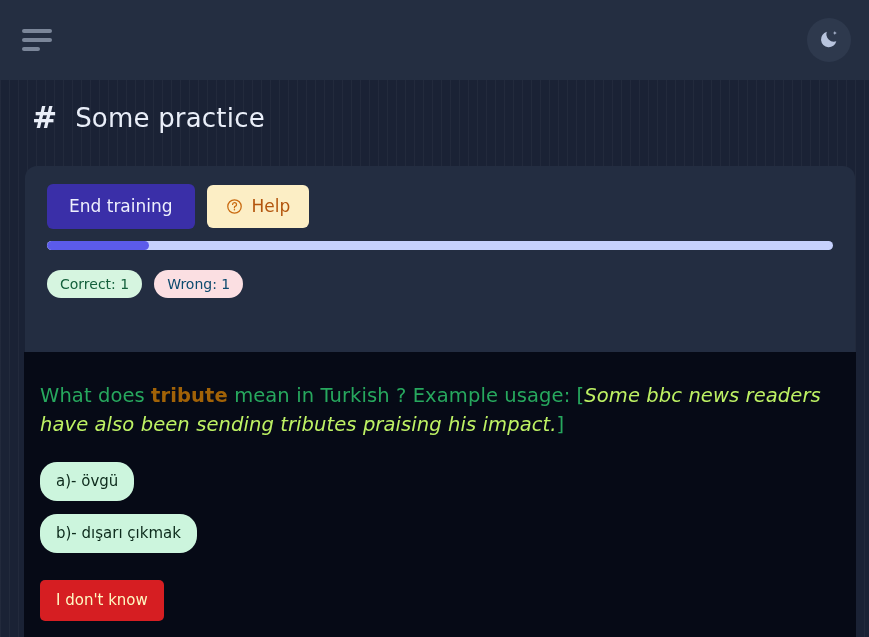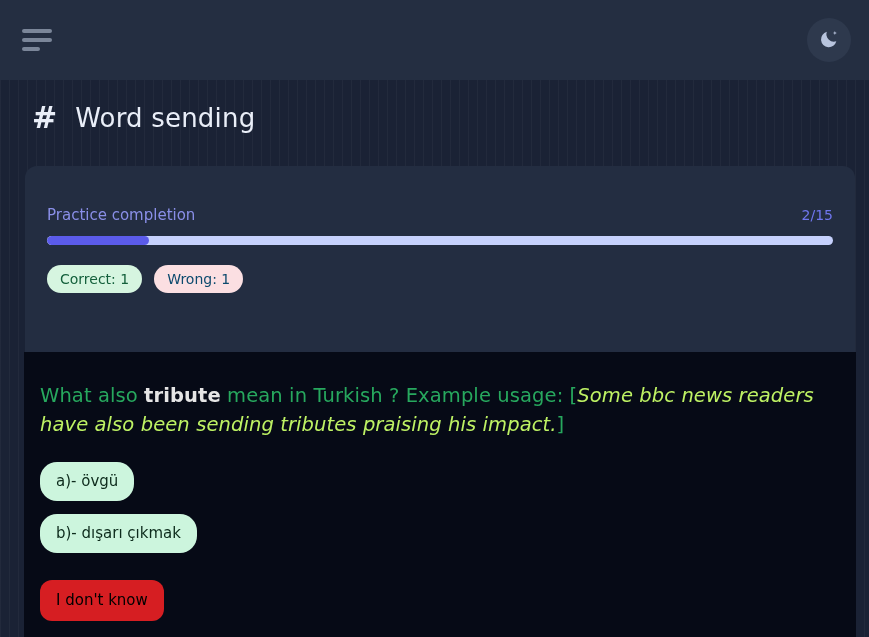--- a/index.html
+++ b/index.html
@@ -219,21 +219,21 @@
   }
 
   .question {
     font-size: 19.5px;
     line-height: 1.48;
     color: #27a85e;
     font-weight: 400;
     letter-spacing: 0.1px;
   }
   .q-word {
-    color: #e5e5e5;
+    color: #a16207;
     font-weight: 700;
   }
   .q-example {
     color: #bef264;
     font-weight: 400;
     font-style: italic;
     text-align: center;
   }
 
   .options {
@@ -253,23 +253,23 @@
     font-family: inherit;
     font-size: 15px;
     line-height: 1;
     cursor: pointer;
     text-align: left;
   }
 
   .btn-dont-know {
     margin-top: 14px;
     background: #d61e22;
-    color: #000000;
+    color: #fef9c3;
     border: none;
-    border-radius: 12px;
+    border-radius: 5px;
     padding: 13px 16px;
     font-family: inherit;
     font-size: 15px;
     line-height: 1;
     cursor: pointer;
     align-self: flex-start;
   }
 </style>
 </head>
 <body>
@@ -287,46 +287,56 @@
       <svg width="22" height="22" viewBox="0 0 24 24" aria-hidden="true">
         <path d="M20 14.5A8.2 8.2 0 0 1 9.6 4.2 8.5 8.5 0 1 0 20 14.5z" fill="#b8c4dd"></path>
         <path d="M18.4 3.2l.62 1.62 1.62.62-1.62.62-.62 1.62-.62-1.62L16.16 5.44l1.62-.62z" fill="#b8c4dd"></path>
       </svg>
     </span>
   </button>
 </div>
 
 <div class="page-title">
   <span class="hash">#</span>
-  <span class="title-text">Word sending</span>
+  <span class="title-text">Some practice</span>
 </div>
 
 <div class="card-top">
 
-
-  <div class="progress-head">
-    <span class="progress-label">Practice completion</span>
-    <span class="progress-count">2/15</span>
-  </div>
+  <div class="btn-row">
+    <button class="btn btn-end-training">End training</button>
+
+    <button class="btn btn-help">
+      <span class="q-icon">
+        <svg width="17" height="17" viewBox="0 0 24 24" aria-hidden="true">
+          <circle cx="12" cy="12" r="9.5" fill="none" stroke="#c96a10" stroke-width="1.8"></circle>
+          <path d="M9.3 9.1a2.8 2.8 0 1 1 3.5 2.8c-.7.25-.9.7-.9 1.35v.6" fill="none" stroke="#c96a10" stroke-width="1.8" stroke-linecap="round"></path>
+          <circle cx="11.9" cy="16.6" r="1.1" fill="#c96a10"></circle>
+        </svg>
+      </span>
+      <span>Help</span>
+    </button>
+  </div>
+
 
   <div class="progress-track">
     <div class="progress-fill" id="progress-fill" style="width: 13%;"></div>
   </div>
 
   <div class="pill-row">
     <span class="pill pill-correct">Correct: 1</span>
     <span class="pill pill-wrong">Wrong: 1</span>
   </div>
 
 </div>
 
 <div class="card-bottom">
 
   <p class="question">
-    <span>What also </span><span class="q-word">tribute</span><span> mean in Turkish ? Example usage: [</span><span class="q-example">Some bbc news readers have also been sending tributes praising his impact.</span><span>]</span>
+    <span>What does </span><span class="q-word">tribute</span><span> mean in Turkish ? Example usage: [</span><span class="q-example">Some bbc news readers have also been sending tributes praising his impact.</span><span>]</span>
   </p>
 
   <div class="options" id="options-container">
     <button class="option">a)- övgü</button>
     <button class="option">b)- dışarı çıkmak</button>
     <button class="btn-dont-know">I don't know</button>
   </div>
 
 </div>
 

